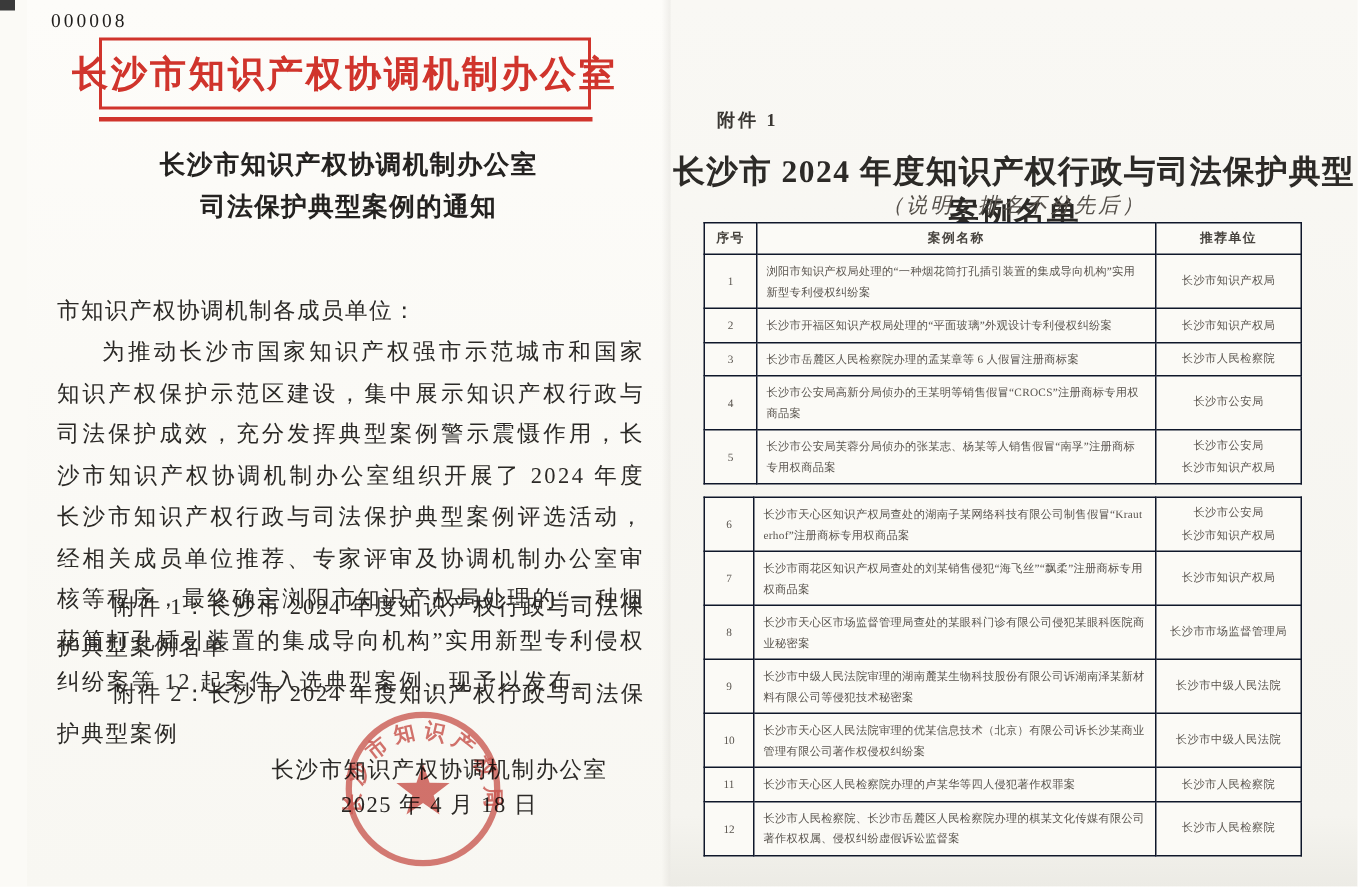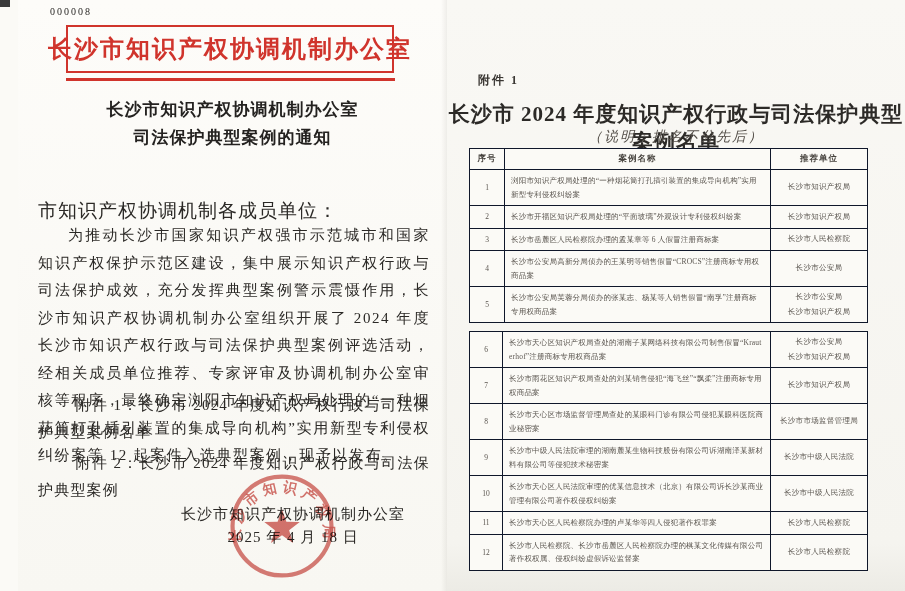--- a/index.html
+++ b/index.html
@@ -10,32 +10,32 @@
     color:#2e2b28;
   }
   
   .corner-mark{position:absolute;left:0;top:0;width:10px;height:7px;background:#3a3a3a;}
   .page-divider{position:absolute;top:0;left:441px;width:18px;height:591px;
     background:linear-gradient(90deg,rgba(0,0,0,0) 0%,rgba(120,115,105,.14) 45%,rgba(0,0,0,0) 100%);}
 
   
   .page-left{position:absolute;left:18px;top:0;width:429px;height:591px;
     background:linear-gradient(180deg,#fdfcf9 0%,#f8f7f2 100%);}
-  .doc-number{position:absolute;left:32px;top:6px;font-size:10px;letter-spacing:2px;color:#1f1d1b;}
+  .doc-number{position:absolute;left:16px;top:6px;font-size:13px;letter-spacing:2px;color:#1f1d1b;}
   .letterhead-box{
     position:absolute;left:48px;top:25px;width:324px;height:44px;
     border:2.5px solid #d0342c;display:flex;align-items:center;justify-content:center;
   }
   .letterhead-text{color:#d0342c;font-size:24px;font-weight:bold;letter-spacing:2px;white-space:nowrap;}
   .letterhead-rule{position:absolute;left:48px;top:78px;width:329px;height:3px;background:#d0342c;}
 
   .doc-title{position:absolute;left:12px;top:96px;width:405px;text-align:center;
     font-weight:bold;font-size:17px;line-height:28px;letter-spacing:1px;color:#242220;}
 
-  .salutation{position:absolute;left:20px;top:198px;width:392px;font-size:19px;letter-spacing:1px;color:#2b2926;font-family:Liberation Serif, serif;}
+  .salutation{position:absolute;left:20px;top:198px;width:392px;font-size:15px;letter-spacing:1px;color:#2b2926;font-family:Liberation Serif, serif;}
   .body-par{position:absolute;left:20px;top:222px;width:392px;
     font-size:15px;line-height:27.5px;letter-spacing:1.6px;text-align:justify;text-indent:2em;color:#2b2926;}
   .attachments{position:absolute;left:20px;top:392px;width:392px;font-size:15px;color:#2b2926;}
   .attachments p{margin:0 0 4px 0;text-indent:2.5em;line-height:27px;letter-spacing:1.2px;text-align:justify;}
 
   .signature{position:absolute;left:130px;top:503px;width:290px;text-align:center;
     font-size:15px;line-height:23px;letter-spacing:1px;color:#2b2926;}
   .signature .note{font-size:14px;}
 
   .seal{position:absolute;left:208px;top:470px;width:112px;height:112px;

